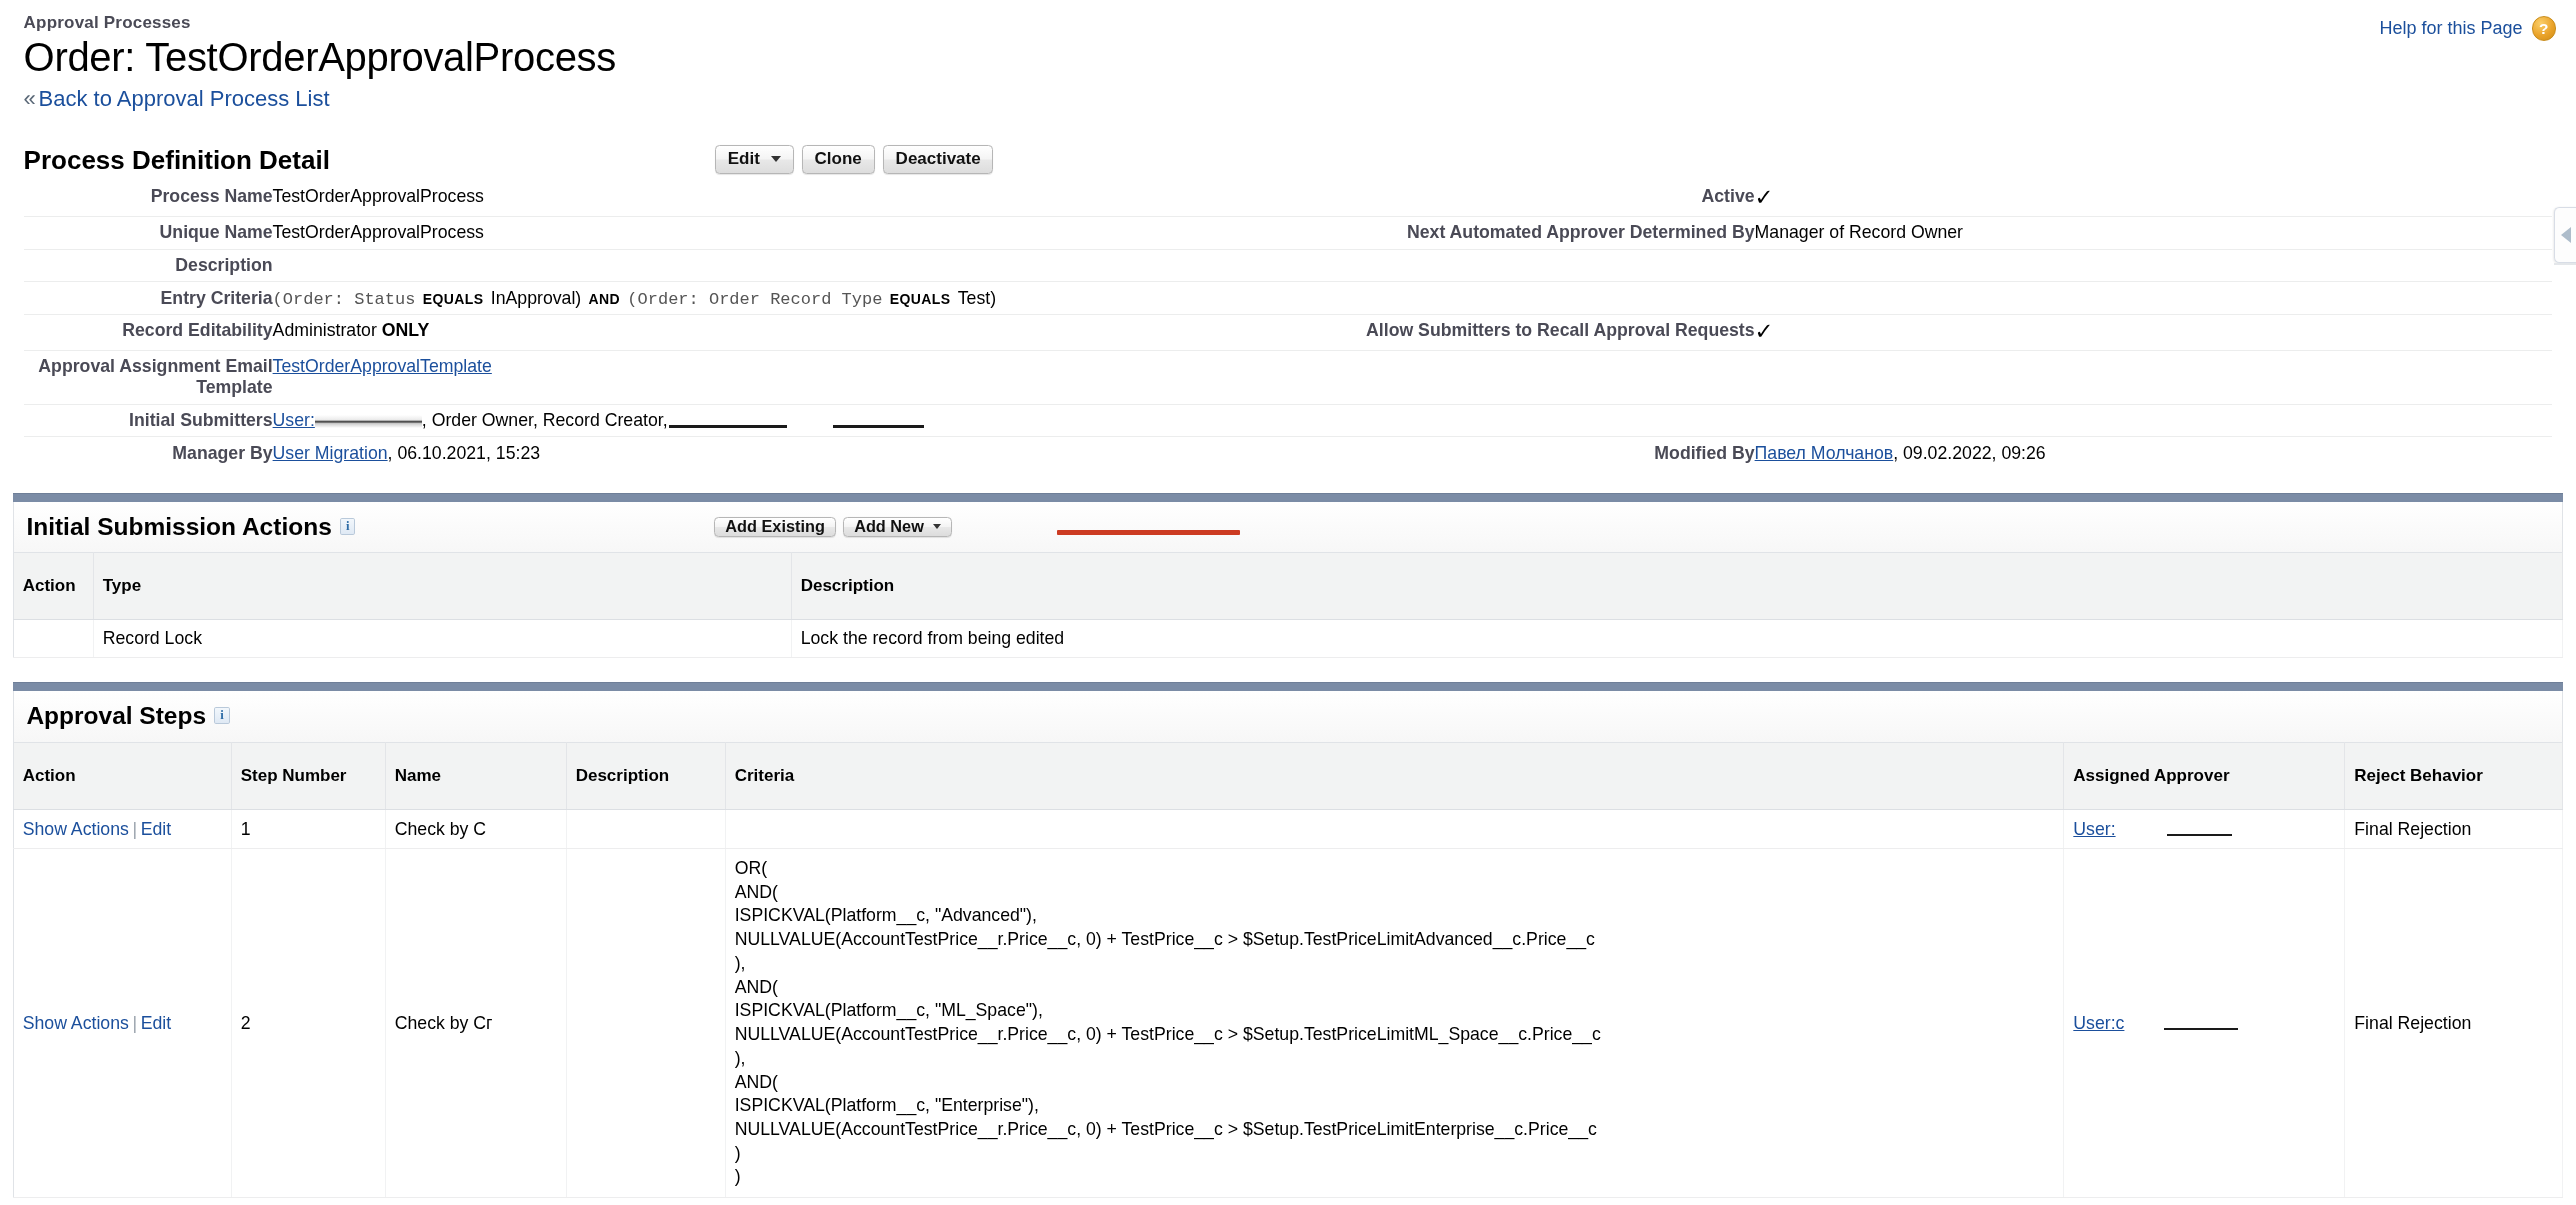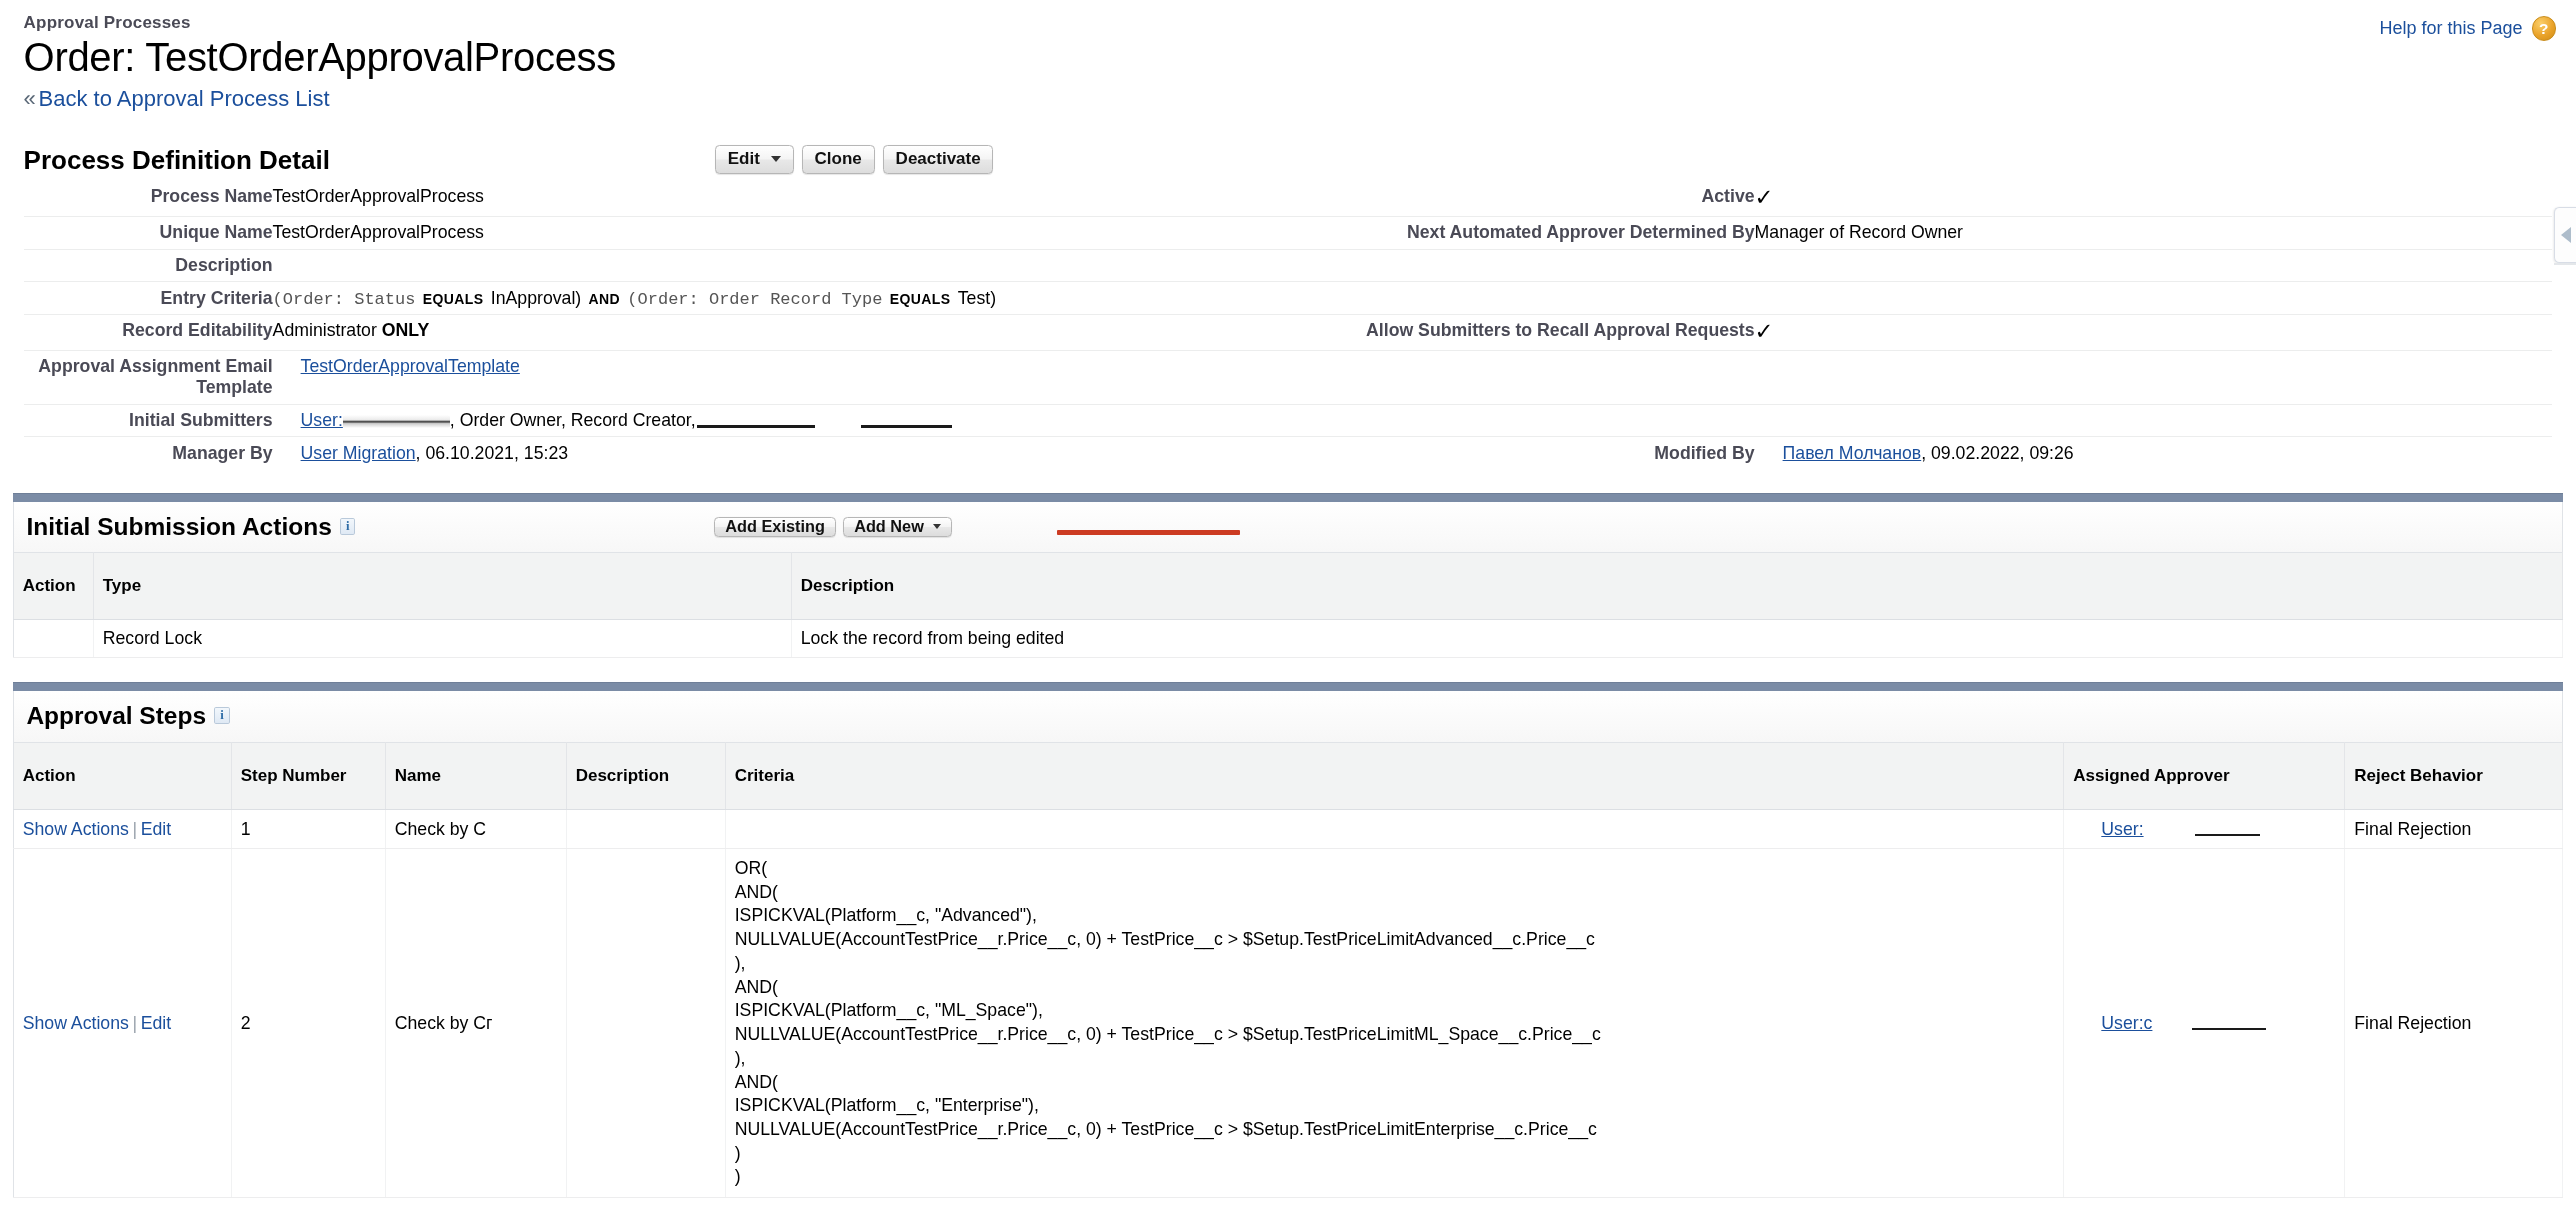--- a/index.html
+++ b/index.html
@@ -100,21 +100,21 @@
     height: 29px;
   }
   table.detail tr:first-child td { border-top: none; }
   td.lbl {
     text-align: right; font-weight: bold; color: #4a4a56;
     padding-right: 16.3px; width: 249px;
   }
   td.val { color: #000; width: 1020px; }
   td.lbl2 { text-align: right; font-weight: bold; color: #4a4a56; padding-right: 16.3px; width: 462px; }
   td.val2 { color: #000; }
-  .link { color: #1b4f9c; text-decoration: underline; padding-left: 28px; }
+  .link { color: #1b4f9c; text-decoration: underline; }
   .mono { font-family: "Liberation Mono", "DejaVu Sans Mono", monospace; color: #555; font-size: 17px; }
   .sml { font-size: 14px; font-weight: bold; letter-spacing: 0.4px; }
   .checkmark { font-size: 22.7px; line-height: 1; color: #000; }
   .redact {
     display: inline-block; vertical-align: middle;
     height: 13.6px; border-radius: 1.8px;
     background: linear-gradient(to bottom, rgba(255,255,255,0) 0%, rgba(50,50,50,0.10) 38%,
                 rgba(20,20,20,0.85) 52%, rgba(60,60,60,0.25) 66%, rgba(255,255,255,0) 100%);
     filter: blur(0.5px);
   }

